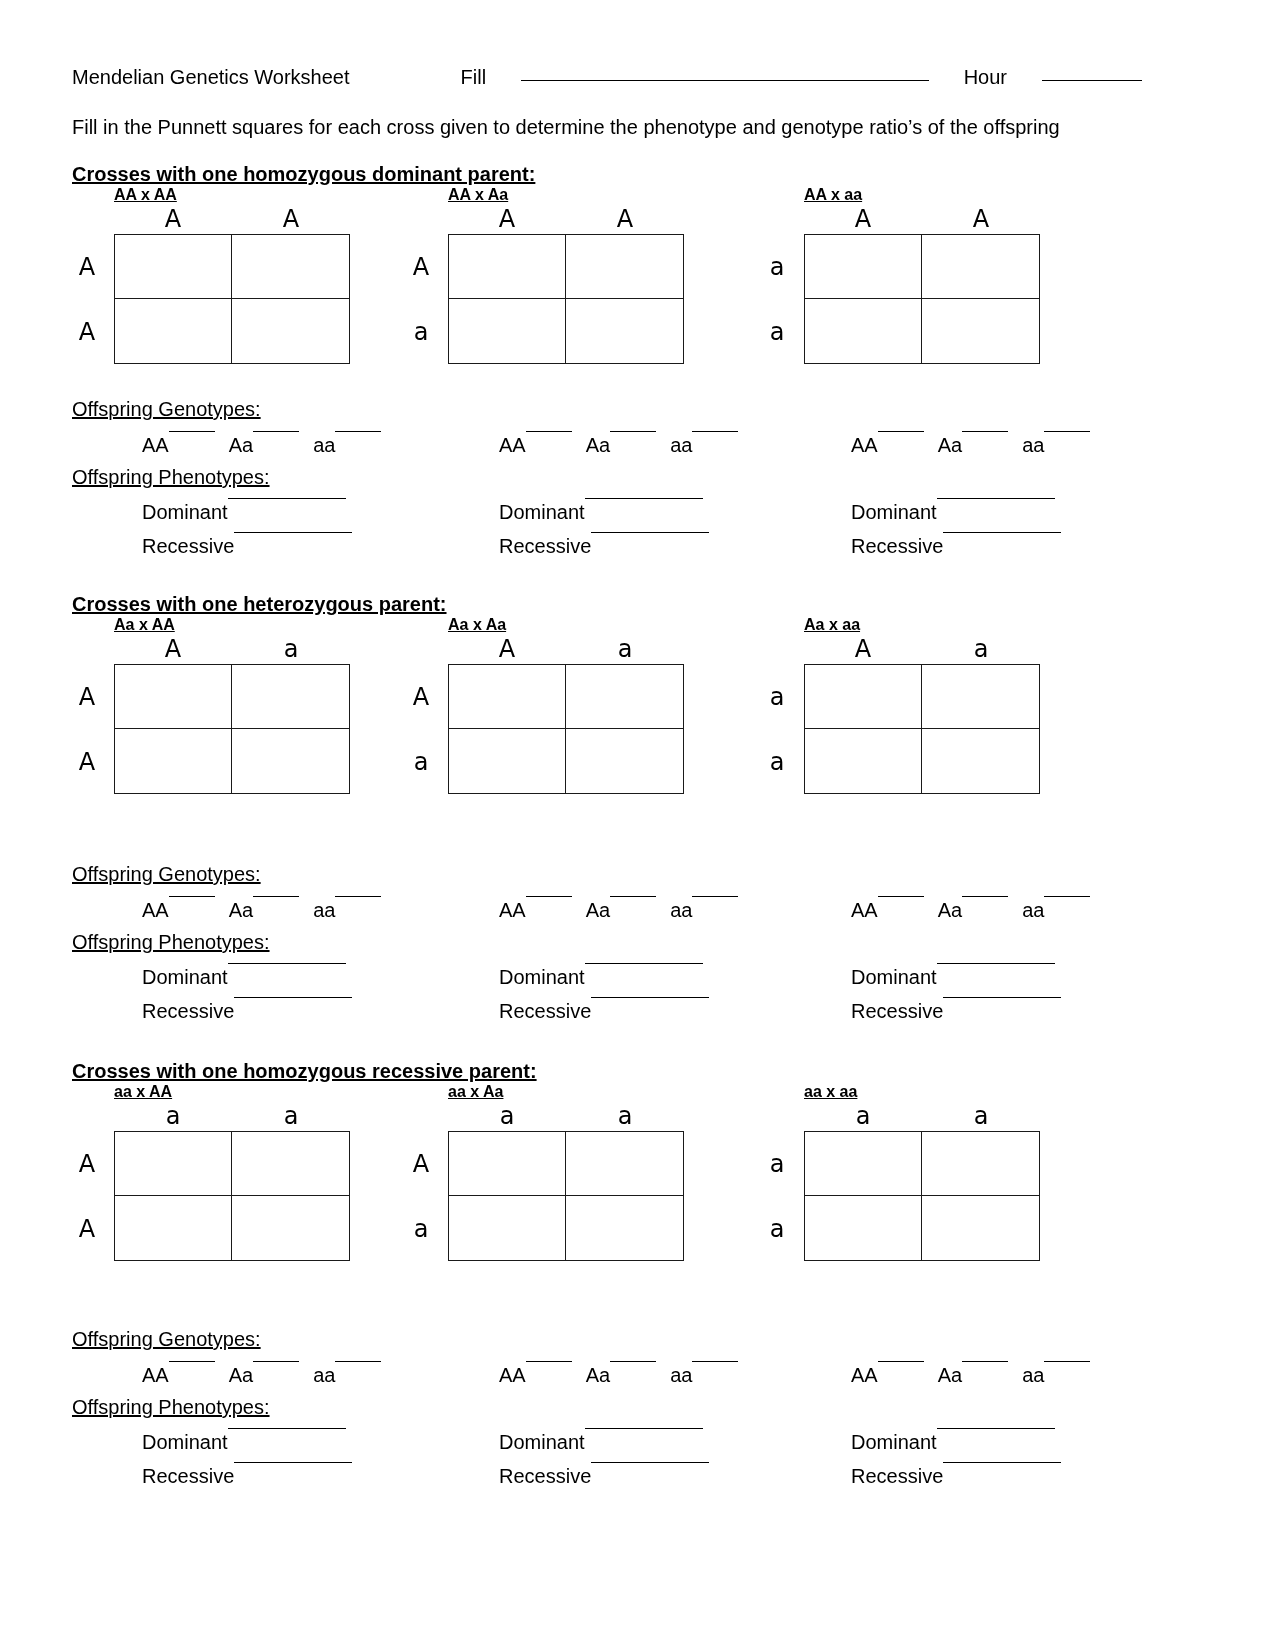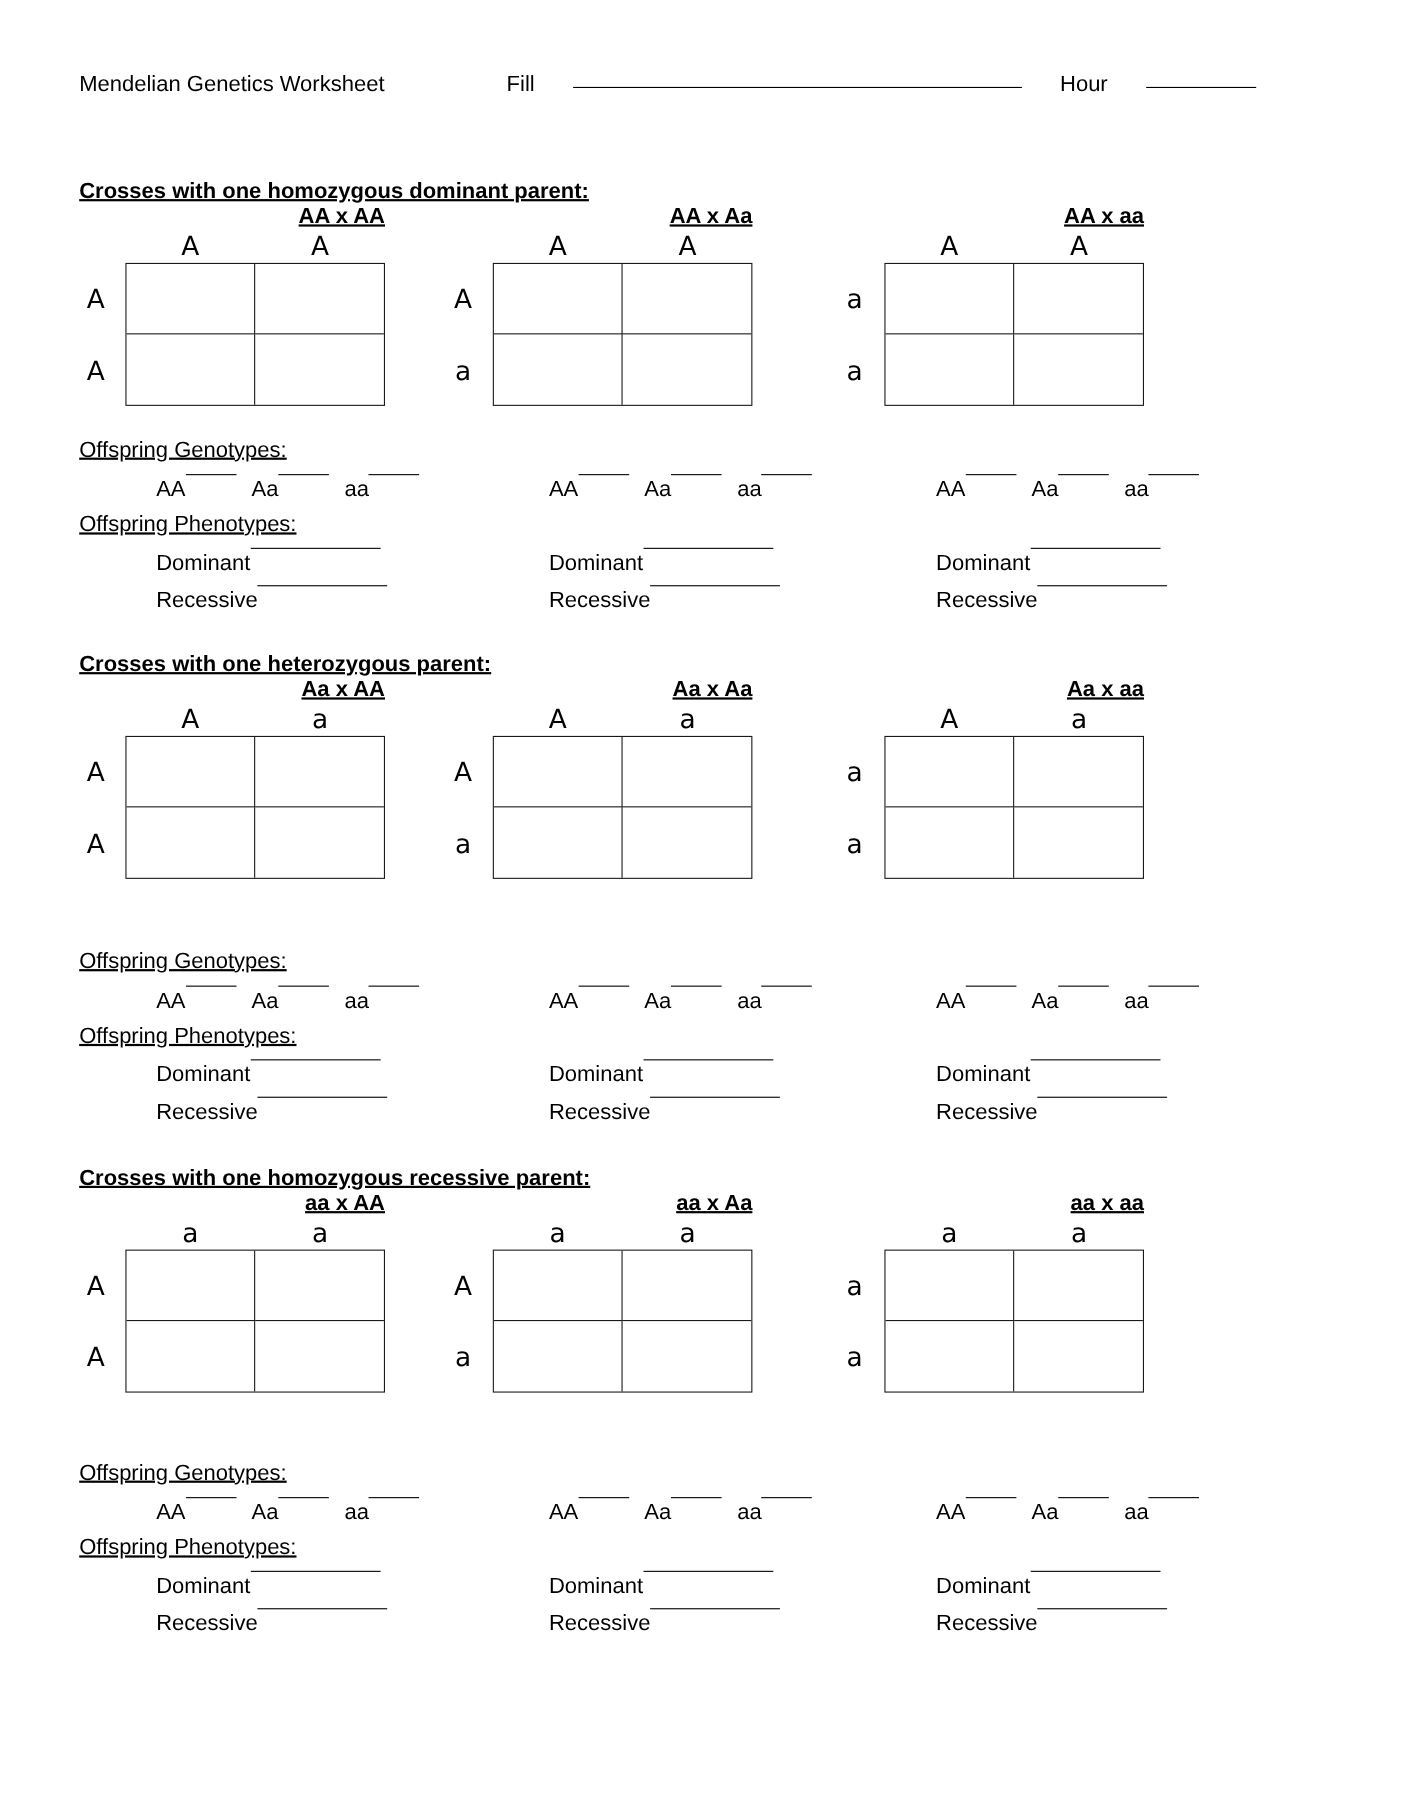--- a/index.html
+++ b/index.html
@@ -59,25 +59,25 @@
     left: 72px;
     font-size: 20px;
     font-weight: bold;
     text-decoration: underline;
     white-space: nowrap;
   }
 
   
   .cross-block { position: absolute; }
   .cross-title {
-    font-size: 20px;
+    font-size: 16px;
     font-weight: bold;
     text-decoration: underline;
     white-space: nowrap;
-    text-align: right;
+    text-align: left;
     width: 236px;
     margin-left: 42px;
   }
   .square-wrap {
     display: flex;
     flex-direction: column;
   }
   .top-alleles {
     display: flex;
     margin-left: 42px;
@@ -160,20 +160,21 @@
 <div class="page">
 
   <div class="header-row">
     <span class="header-title">Mendelian Genetics Worksheet</span>
     <span class="header-name-label">Fill</span>
     <span class="rule name-rule"></span>
     <span class="header-hour-label">Hour</span>
     <span class="rule hour-rule"></span>
   </div>
 
+  <div class="instructions">Fill in the Punnett squares for each cross given to determine the phenotype and genotype ratio’s of the offspring</div>
 
   <div id="sections-host">
       <div class="section-heading" style="top: 163px;">Crosses with one homozygous dominant parent:</div>
       <div class="cross-block" style="left: 72px; top: 186px;">
         <div class="cross-title">AA x AA</div>
         <div class="square-wrap">
           <div class="top-alleles">
             <div class="allele">A</div>
             <div class="allele">A</div>
           </div>

